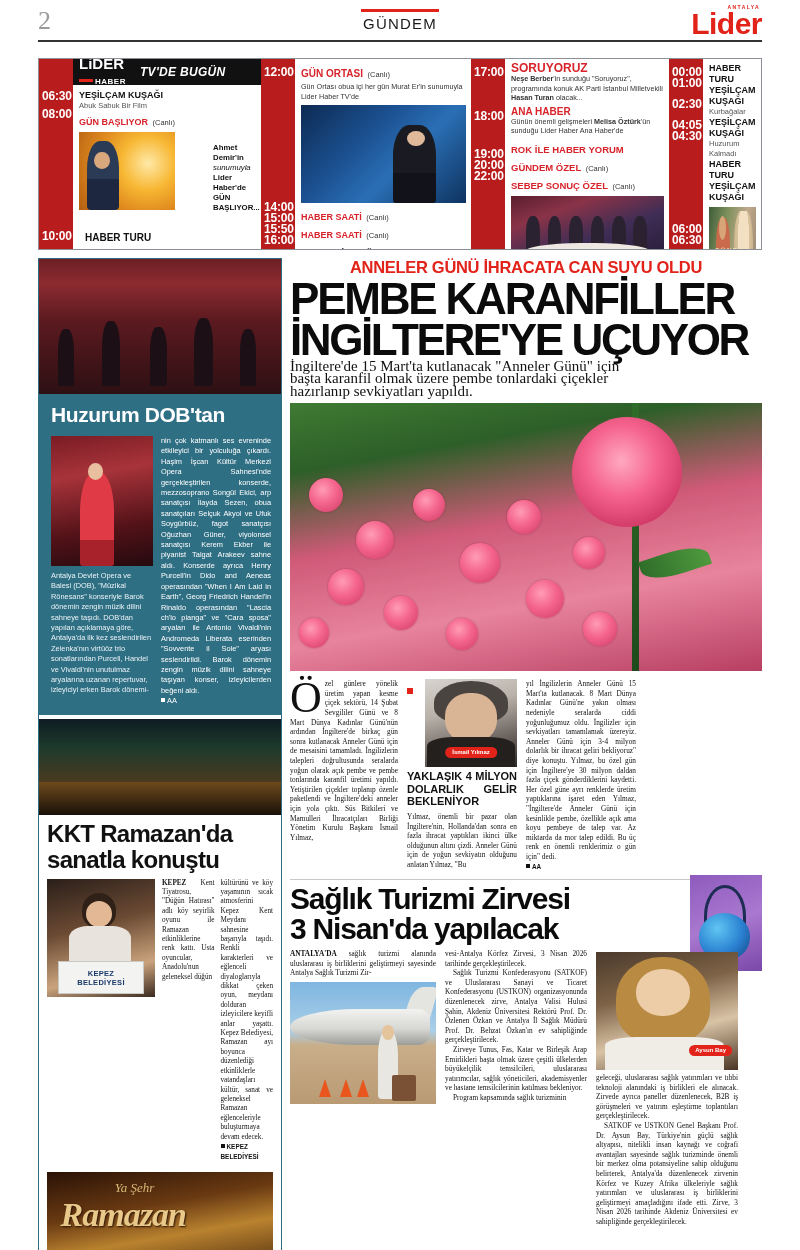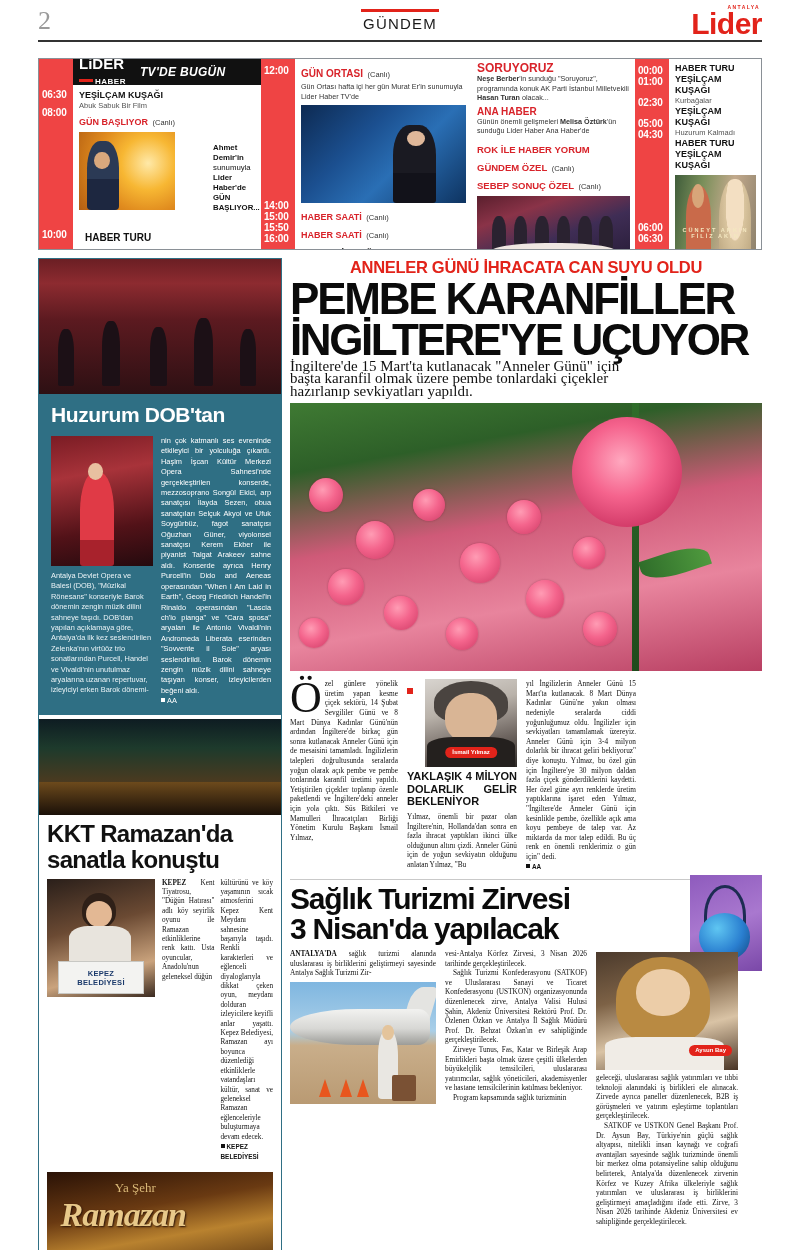--- a/index.html
+++ b/index.html
@@ -45,22 +45,22 @@
   }
   .mh-date b { font-weight: bold; }
 
   
   .tvguide {
     position: absolute; left: 38px; top: 58px; width: 724px; height: 192px;
     border: 1px solid #8a9096; background: #fff; display: flex;
     overflow: hidden;
   }
   .tv-times {
-    background: #ef4444; color: #fff; width: 34px; flex: 0 0 34px;
-    position: relative; font-size: 10px; font-weight: bold;
+    background: #b91c1c; color: #fff; width: 34px; flex: 0 0 34px;
+    position: relative; font-size: 12px; font-weight: bold;
   }
   .tv-times span { position: absolute; left: 3px; letter-spacing: -0.2px; }
   .tv-col { position: relative; padding: 4px 5px 0 6px; overflow: hidden; }
   .tv-col-1 { flex: 0 0 188px; }
   .tv-col-2 { flex: 0 0 176px; }
   .tv-col-3 { flex: 0 0 164px; }
   .tv-col-4 { flex: 1 1 auto; }
 
   .lider-bar {
     background: #111; height: 26px; width: 100%; display: flex;
@@ -143,21 +143,21 @@
   }
   .ph-film .f-names {
     position: absolute; left: 0; right: 0; bottom: 30%;
     text-align: center; font-weight: bold; font-size: 5.6px; color: #f3e7c0;
     letter-spacing: 2px;
   }
   .tv-credit-side {
     position: absolute; right: 4px; top: 84px; width: 44px;
     font-size: 7.8px; font-weight: bold; color: #111; line-height: 10px;
   }
-  .tv-credit-side .thin { font-weight: normal; }
+  .tv-credit-side .thin { font-weight: normal; font-style: italic; }
 
   
   .content { position: absolute; left: 38px; top: 258px; width: 724px; }
 
   
   .leftcol {
     position: absolute; left: 0; top: 0; width: 244px;
     border: 1px solid #2f6f84;
   }
   .lc-photo1 {
@@ -243,21 +243,21 @@
     background: linear-gradient(170deg, #2a1206 0%, #6a3a12 35%, #b9822f 58%, #3c1d08 100%);
     position: relative; overflow: hidden;
   }
   .lc-photo3 .ram-word {
     position: absolute; left: 6%; top: 22%; font-family: "Liberation Serif", serif;
     font-size: 34px; font-style: italic; font-weight: bold; color: #e8c98a;
     text-shadow: 1px 1px 2px #2a1206; letter-spacing: -1px;
   }
   .lc-photo3 .ram-small {
     position: absolute; left: 30%; top: 8%; font-family: "Liberation Serif", serif;
-    font-size: 13px; color: #d9b877;
+    font-size: 13px; font-style: italic; color: #d9b877;
   }
 
   
   .maincol { position: absolute; left: 252px; top: 0; width: 472px; }
   .kicker {
     color: #e2231a; font-weight: bold; font-size: 16.5px; letter-spacing: -0.3px;
     text-align: center; line-height: 18px; white-space: nowrap;
   }
   .bighead {
     font-weight: bold; font-size: 44px; line-height: 41px; letter-spacing: -2.2px;
@@ -460,28 +460,35 @@
     <div class="tv-times">
       <span style="top:6px">12:00</span>
       <span style="top:141px">14:00</span>
       <span style="top:152px">15:00</span>
       <span style="top:163px">15:50</span>
       <span style="top:174px">16:00</span>
     </div>
 
     <div class="tv-col tv-col-2">
       <div><span class="prog-title red" style="font-size:10px">GÜN ORTASI</span> <span class="canli">(Canlı)</span></div>
-      <div class="prog-desc" style="margin-top:1px">Gün Ortası hafta içi her gün Murat Er'in sunumuyla Lider Haber TV'de</div>
+      <div class="prog-desc" style="margin-top:1px">Gün Ortası obua içi her gün Murat Er'in sunumuyla Lider Haber TV'de</div>
       <div class="tvphoto ph-studio2" style="margin-top:4px"></div>
       <div style="margin-top:3px"><span class="prog-title red">HABER SAATİ</span> <span class="canli">(Canlı)</span></div>
       <div><span class="prog-title red">HABER SAATİ</span> <span class="canli">(Canlı)</span></div>
       <div><span class="prog-title">EKONOMİDE GÜNDEM</span></div>
 
     </div>
 
+    <div class="tv-times">
+      <span style="top:6px">17:00</span>
+      <span style="top:50px">18:00</span>
+      <span style="top:88px">19:00</span>
+      <span style="top:99px">20:00</span>
+      <span style="top:110px">22:00</span>
+    </div>
 
     <div class="tv-col tv-col-3">
       <div class="prog-title red" style="font-size:12px">SORUYORUZ</div>
       <div class="prog-desc"><b>Neşe Berber</b><span>'in sunduğu "Soruyoruz", programında konuk AK Parti İstanbul Milletvekili </span><b>Hasan Turan</b><span> olacak...</span></div>
       <div class="prog-title red" style="font-size:10px;margin-top:3px">ANA HABER</div>
       <div class="prog-desc"><span>Günün önemli gelişmeleri </span><b>Melisa Öztürk</b><span>'ün sunduğu Lider Haber Ana Haber'de</span></div>
       <div style="margin-top:3px"><span class="prog-title red" style="font-size:9.5px">ROK İLE HABER YORUM</span></div>
       <div><span class="prog-title red" style="font-size:9.5px">GÜNDEM ÖZEL</span> <span class="canli">(Canlı)</span></div>
       <div><span class="prog-title red" style="font-size:9.5px">SEBEP SONUÇ ÖZEL</span> <span class="canli">(Canlı)</span></div>
       <div class="tvphoto ph-panel" style="margin-top:3px">
@@ -492,21 +499,21 @@
         <div class="pp-p" style="left:66%"></div>
         <div class="pp-p" style="left:80%"></div>
         <div class="pp-table"></div>
       </div>
     </div>
 
     <div class="tv-times">
       <span style="top:6px">00:00</span>
       <span style="top:17px">01:00</span>
       <span style="top:38px">02:30</span>
-      <span style="top:59px">05:00</span>
+      <span style="top:59px">04:05</span>
       <span style="top:70px">04:30</span>
       <span style="top:163px">06:00</span>
       <span style="top:174px">06:30</span>
     </div>
 
     <div class="tv-col tv-col-4">
       <div class="prog-title">HABER TURU</div>
       <div class="prog-title">YEŞİLÇAM KUŞAĞI</div>
       <div class="prog-sub">Kurbağalar</div>
       <div class="prog-title">YEŞİLÇAM KUŞAĞI</div>

